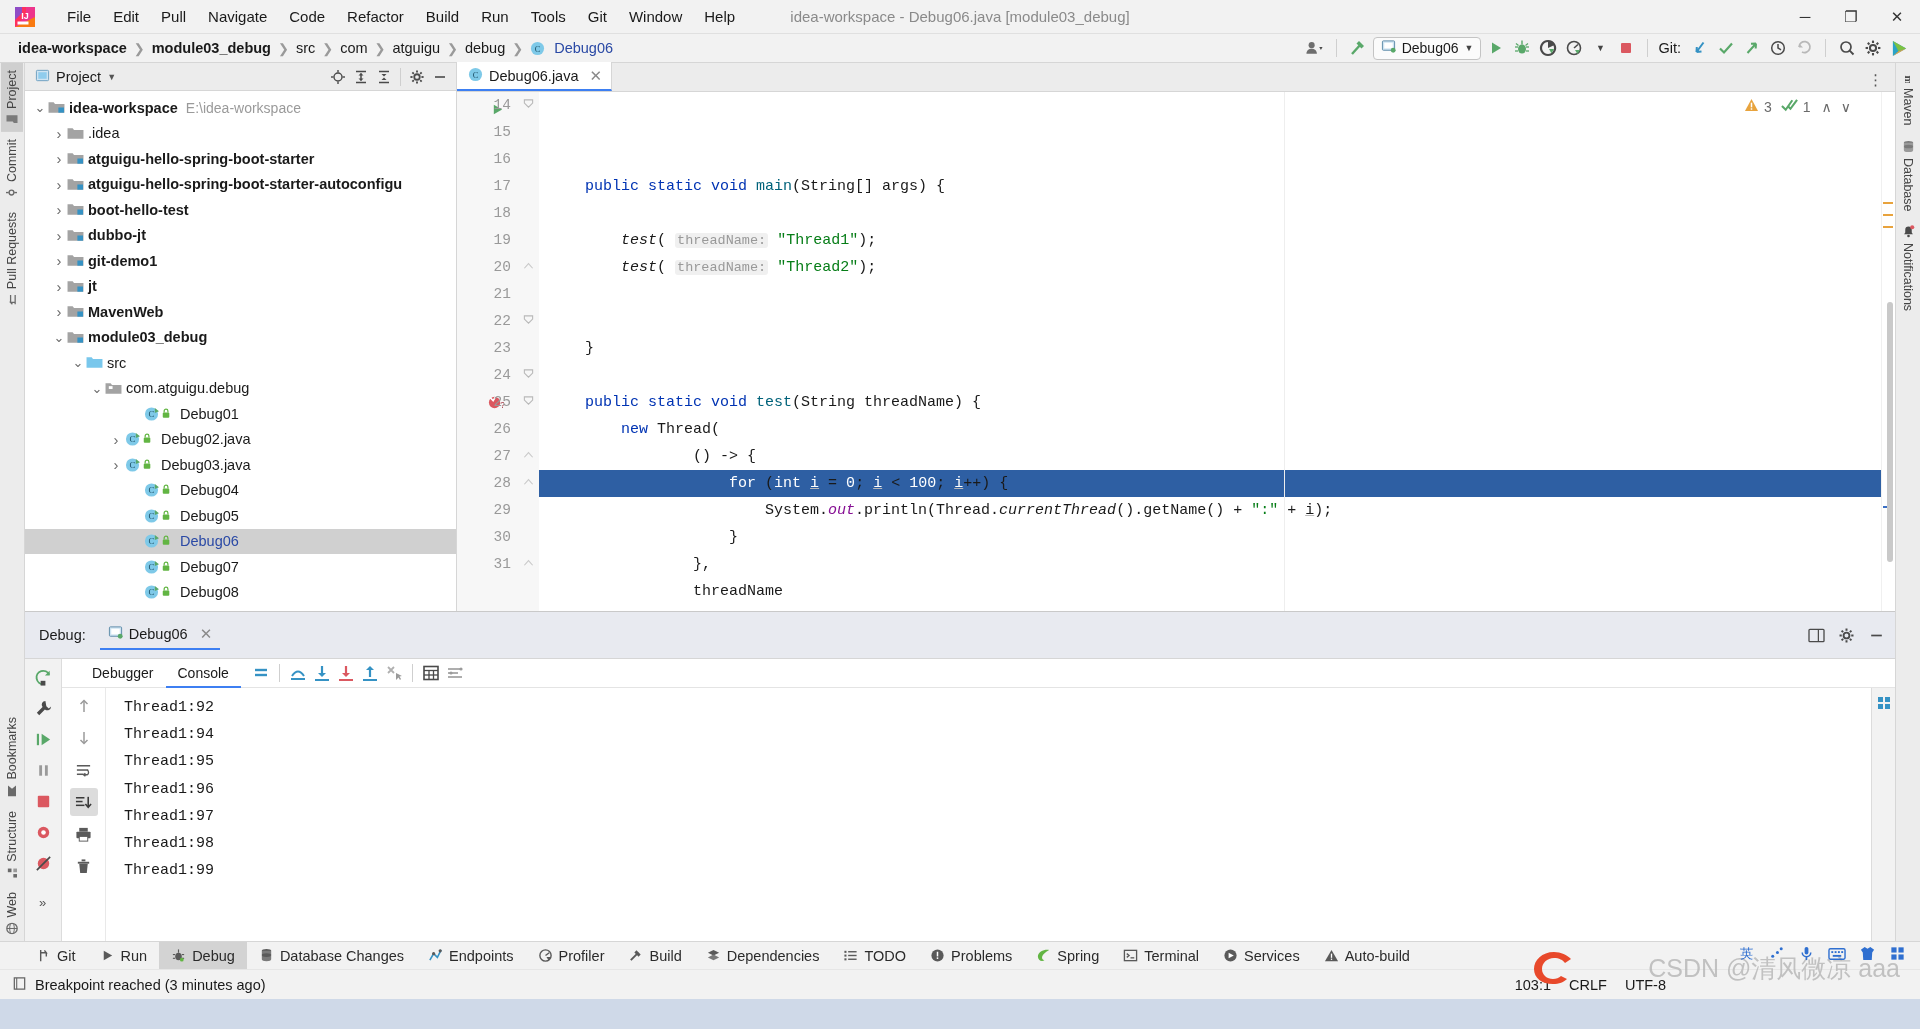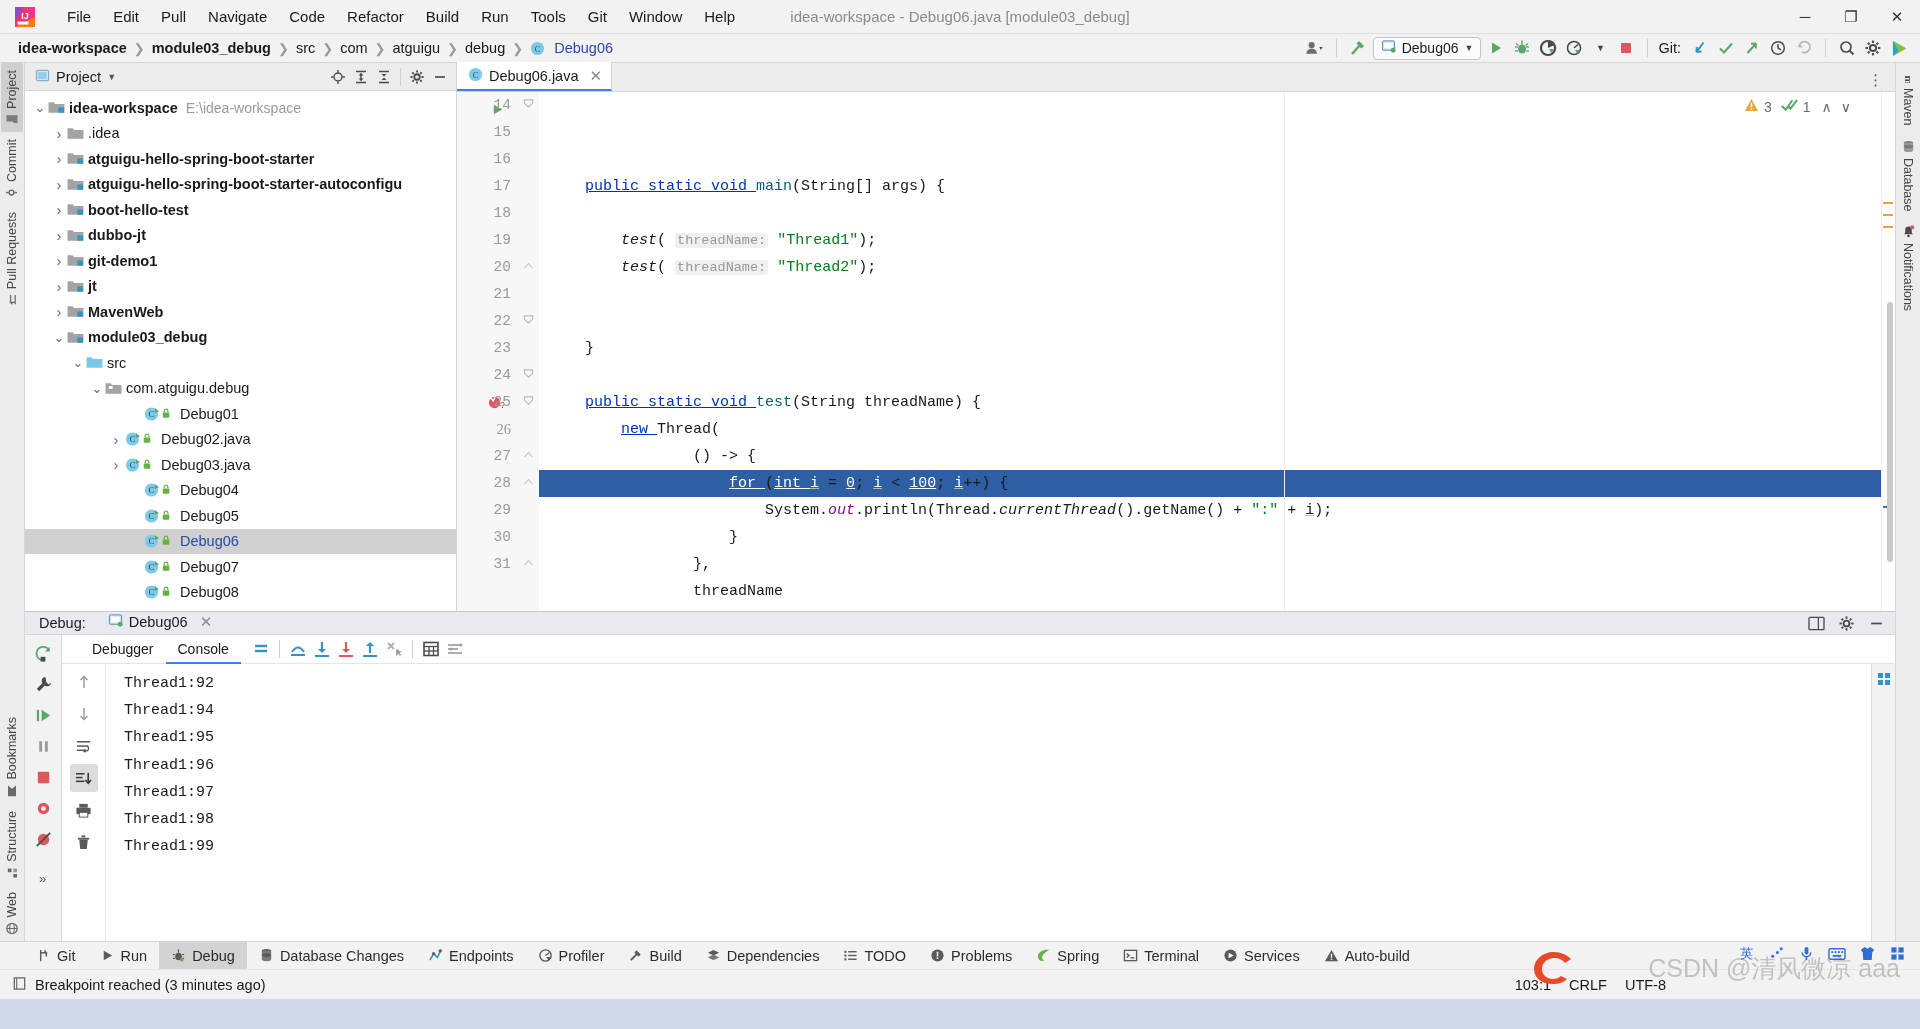--- a/index.html
+++ b/index.html
@@ -117,21 +117,21 @@
   .foldcol { width:22px; background:#f7f7f7; flex:none; position:relative; }
   .fold { height:27px; line-height:27px; text-align:center; color:#b3b3b3; font-size:11px; }
   .code {
     flex:1 1 auto; font-family:"Liberation Mono", monospace; font-size:15px;
     line-height:27px; white-space:pre; position:relative; overflow:hidden;
     padding-left:10px; background:#fff;
   }
   .cl { height:27px; }
   .cl.sel { background:#2e5fa3; }
   .cl.sel * { color:#fff !important; }
-  .kw { color:#0033b3;text-decoration:underline; }
+  .kw { color:#0033b3; }
   .st { color:#067d17; }
   .mth { color:#00627a; }
   .fld { color:#871094; font-style:italic; }
   .itl { font-style:italic; }
   .hint { color:#999; background:#f0f0f0; border-radius:3px; padding:0 2px; font-size:13.5px;}
   .und { text-decoration:underline; text-decoration-color:#b9b9b9; }
   .rightmargin { position:absolute; top:0; bottom:0; width:1px; background:#eeeeee; }
   .inspect-widget {
     position:absolute; right:44px; top:6px; display:flex; align-items:center; gap:5px;
     font-size:14px; color:#6a6a6a; z-index:5;
@@ -139,21 +139,21 @@
   .markerbar {
     width:14px; background:#fff; flex:none; position:relative; border-left:1px solid #f0f0f0;
   }
   .mk { position:absolute; right:2px; height:2px; width:10px; }
   .codescroll { position:absolute; right:0; top:0; bottom:0; width:9px; }
   .scrollthumb { position:absolute; right:2px; width:6px; background:#c9c9c9; border-radius:3px;}
 
   
   .debugpanel { height:330px; background:#fff; border-top:1px solid #c9c9c9; display:flex; flex-direction:column; flex:none; }
   .dphdr {
-    height:23px; background:#e8eaf0; display:flex; align-items:center; padding:0 8px 0 14px;
+    height:47px; background:#e8eaf0; display:flex; align-items:center; padding:0 8px 0 14px;
     flex:none; border-bottom:1px solid #d6d6d6;
   }
   .dphdr .dlab { font-size:14.5px; margin-right:14px; }
   .dtab {
     display:flex; align-items:center; gap:6px; height:29px; padding:0 8px;
     font-size:14.5px; border-bottom:2px solid #3d7ff2;
   }
   .dtab .x { color:#8a8a8a; margin-left:6px; font-size:15px; }
   .dphdr .far { margin-left:auto; display:flex; align-items:center; gap:8px;}
   .dpbody { flex:1 1 auto; display:flex; min-height:0; }
@@ -826,21 +826,21 @@
                 <div class="gln"><span style="position:relative;">20</span></div>
                 <div class="gln"><span style="position:relative;">21</span></div>
                 <div class="gln"><span style="position:relative;">22</span></div>
                 <div class="gln"><span style="position:relative;">23</span></div>
                 <div class="gln"><span style="position:relative;">24</span></div>
                 <div class="gln"><span style="position:absolute;left:30px;top:5px;"><svg width="17" height="17" viewBox="0 0 18 18">
                       <circle cx="8" cy="9" r="6" fill="#db5860"></circle>
                       <path d="M3.5 4 L6.5 7 L10 1.5" stroke="#fff" stroke-width="1.7" fill="none"></path>
                       <text x="14" y="15" font-size="9" fill="#a03540" font-family="Liberation Sans, sans-serif">?</text>
                     </svg></span><span style="position:relative;">25</span></div>
-                <div class="gln"><span style="position:relative;font-family:Liberation Serif, serif;">26</span></div>
+                <div class="gln"><span style="position:relative;">26</span></div>
                 <div class="gln"><span style="position:relative;">27</span></div>
                 <div class="gln"><span style="position:relative;margin-left:24px;">28</span></div>
                 <div class="gln"><span style="position:relative;">29</span></div>
                 <div class="gln"><span style="position:relative;">30</span></div>
                 <div class="gln"><span style="position:relative;">31</span></div>
               </div>
             <div class="foldcol" id="foldcol">
                 <div class="fold"><svg width="11" height="11" viewBox="0 0 12 12">
                     <path d="M1.5 2 h9 v3.5 L6 10 L1.5 5.5z" fill="none" stroke="#b9b9b9" stroke-width="1.2"></path>
                   </svg></div>

